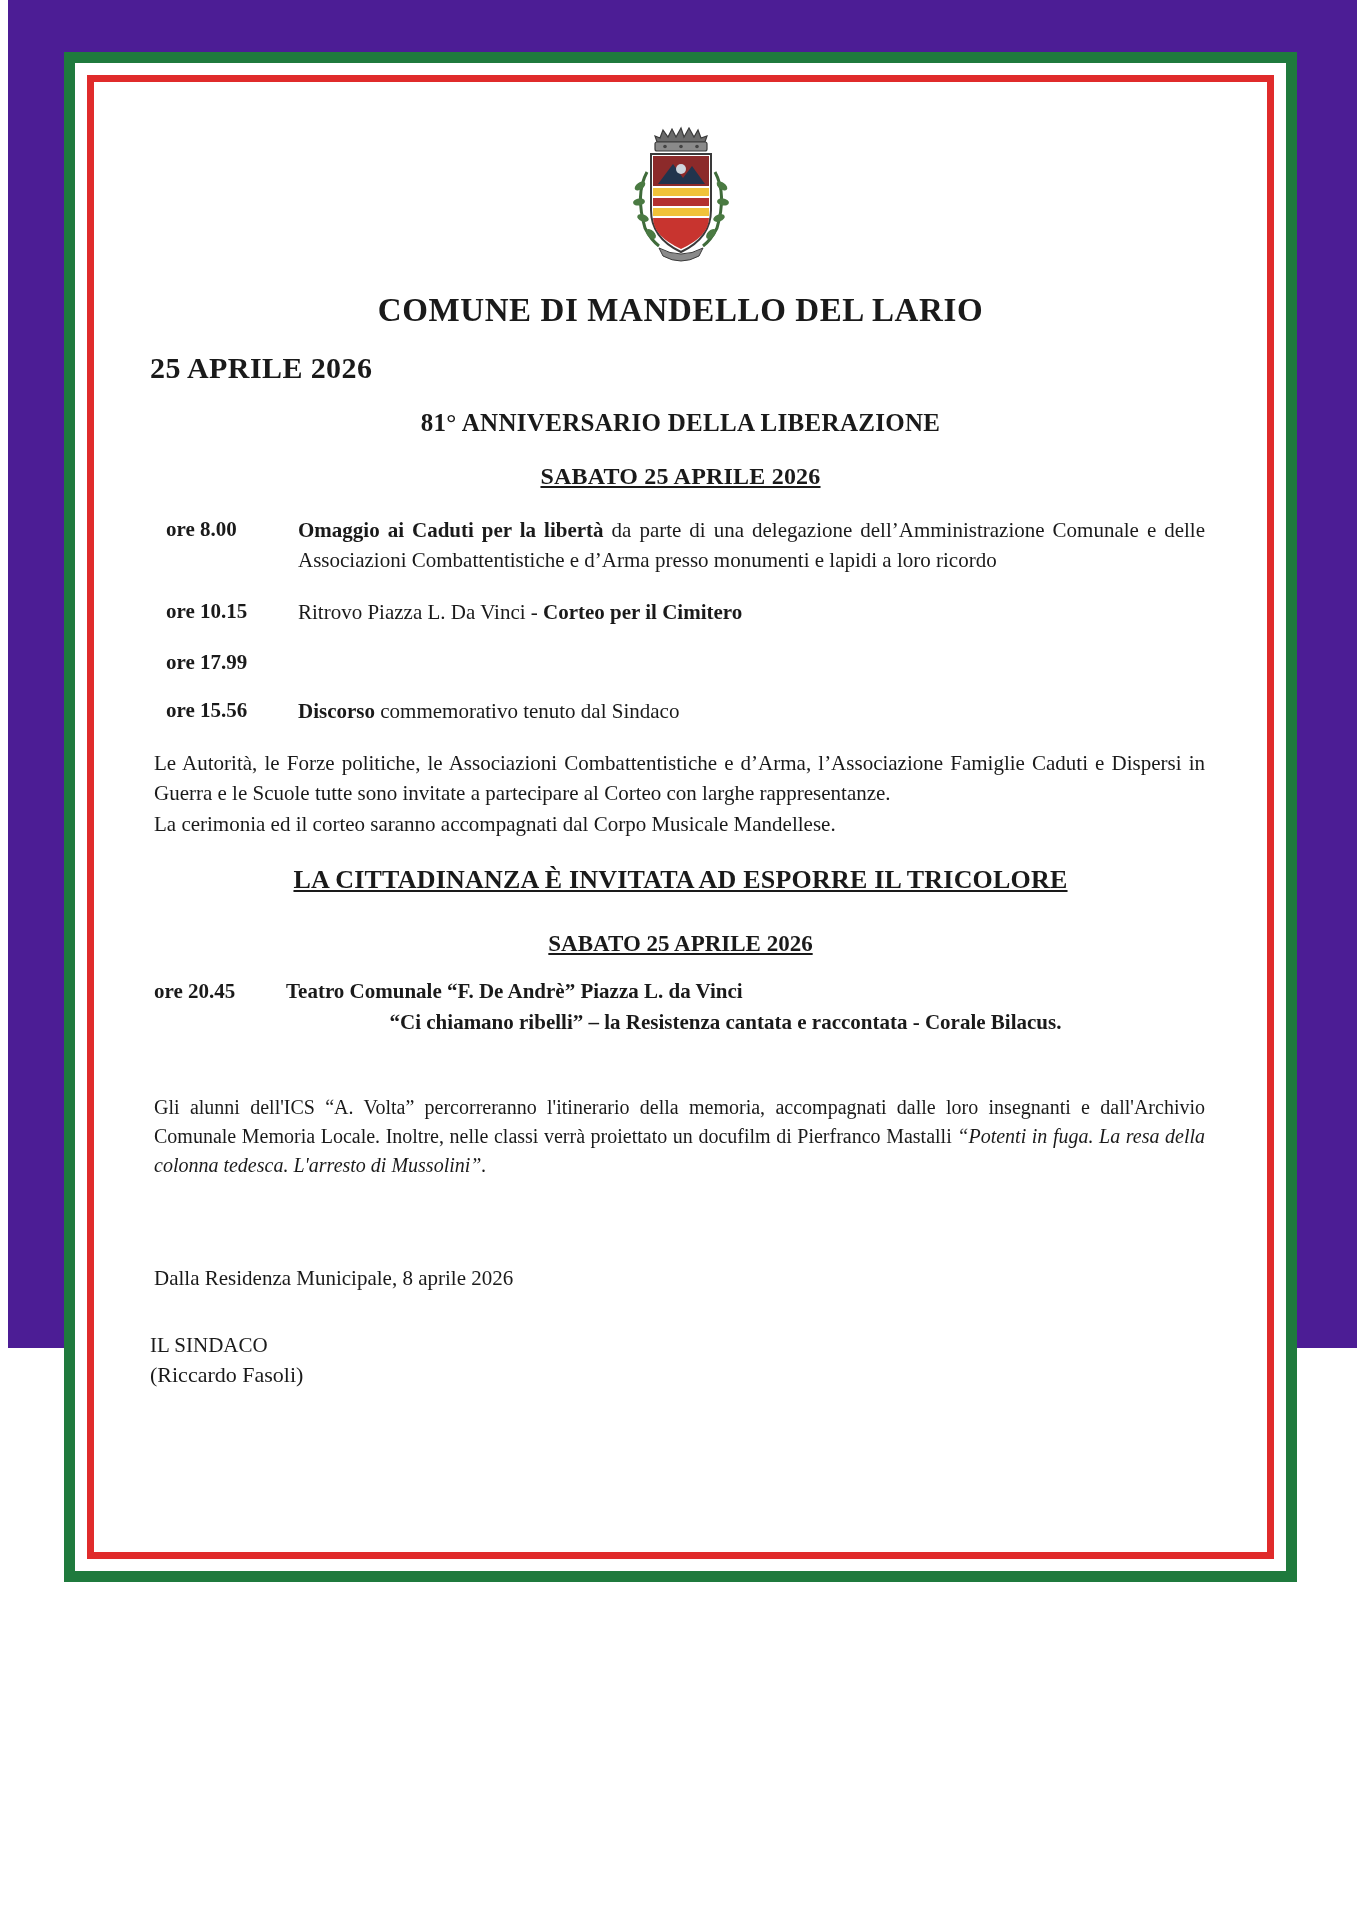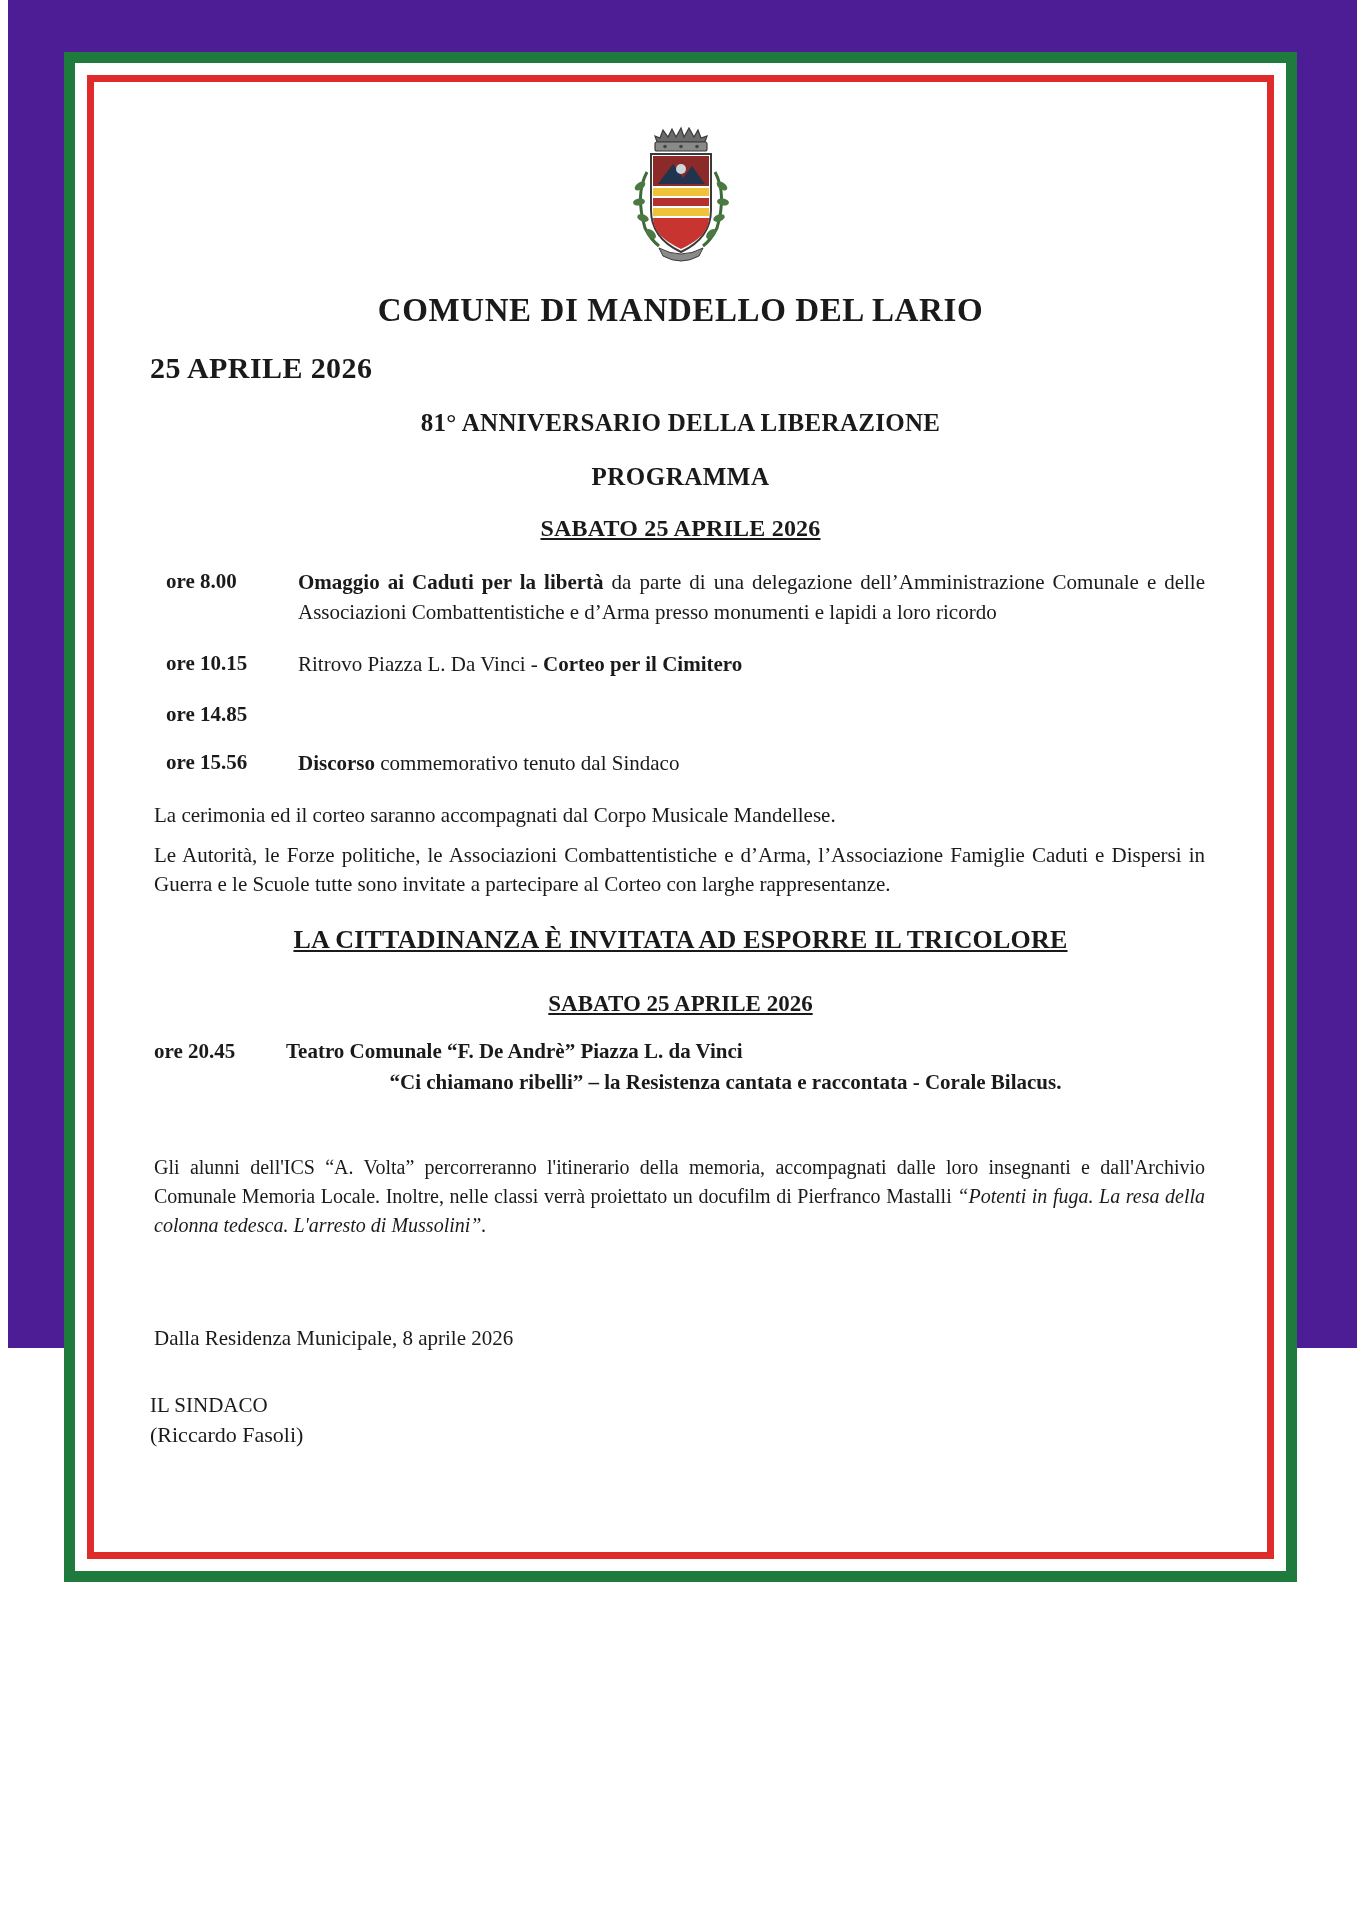--- a/index.html
+++ b/index.html
@@ -237,48 +237,47 @@
               <ellipse cx="86" cy="110" rx="6" ry="3.5" fill="#4a7a42" transform="rotate(-45 86 110)"></ellipse>
 
               <path d="M34 124 Q56 136 78 124 L74 132 Q56 142 38 132 Z" fill="#8a8a8a" stroke="#3a3a3a" stroke-width="1"></path>
             </svg>
           </span>
         </div>
 
         <h1 class="title">COMUNE DI MANDELLO DEL LARIO</h1>
         <h2 class="date">25 APRILE 2026</h2>
         <h3 class="anniversary">81° ANNIVERSARIO DELLA LIBERAZIONE</h3>
-        <h3 class="programma">PROGRAMMA</h3>
         <div class="day-heading">SABATO 25 APRILE 2026</div>
 
         <div class="schedule">
 
           <div class="sched-row">
             <div class="sched-time">ore 8.00</div>
             <div class="sched-text"><b>Omaggio ai Caduti per la libertà</b><span> da parte di una delegazione dell’Amministrazione Comunale e delle Associazioni Combattentistiche e d’Arma presso monumenti e lapidi a loro ricordo</span></div>
           </div>
 
           <div class="sched-row">
             <div class="sched-time">ore 10.15</div>
             <div class="sched-text"><span>Ritrovo Piazza L. Da Vinci - </span><b>Corteo per il Cimitero</b></div>
           </div>
 
           <div class="sched-row">
-            <div class="sched-time">ore 14.85</div>
+            <div class="sched-time">ore 17.99</div>
           </div>
 
           <div class="sched-row">
             <div class="sched-time">ore 15.56</div>
             <div class="sched-text"><b>Discorso</b><span> commemorativo tenuto dal Sindaco</span></div>
           </div>
 
         </div>
 
+        <p class="para">Le Autorità, le Forze politiche, le Associazioni Combattentistiche e d’Arma, l’Associazione Famiglie Caduti e Dispersi in Guerra e le Scuole tutte sono invitate a partecipare al Corteo con larghe rappresentanze.</p>
         <p class="para tight">La cerimonia ed il corteo saranno accompagnati dal Corpo Musicale Mandellese.</p>
-        <p class="para">Le Autorità, le Forze politiche, le Associazioni Combattentistiche e d’Arma, l’Associazione Famiglie Caduti e Dispersi in Guerra e le Scuole tutte sono invitate a partecipare al Corteo con larghe rappresentanze.</p>
 
         <div class="tricolore">LA CITTADINANZA È INVITATA AD ESPORRE IL TRICOLORE</div>
 
         <div class="day-heading2">SABATO 25 APRILE 2026</div>
 
         <div class="evening-row">
           <div class="evening-time">ore 20.45</div>
           <div class="evening-main">Teatro Comunale “F. De Andrè” Piazza L. da Vinci</div>
         </div>
         <div class="evening-sub">“Ci chiamano ribelli” – la Resistenza cantata e raccontata - Corale Bilacus.</div>

